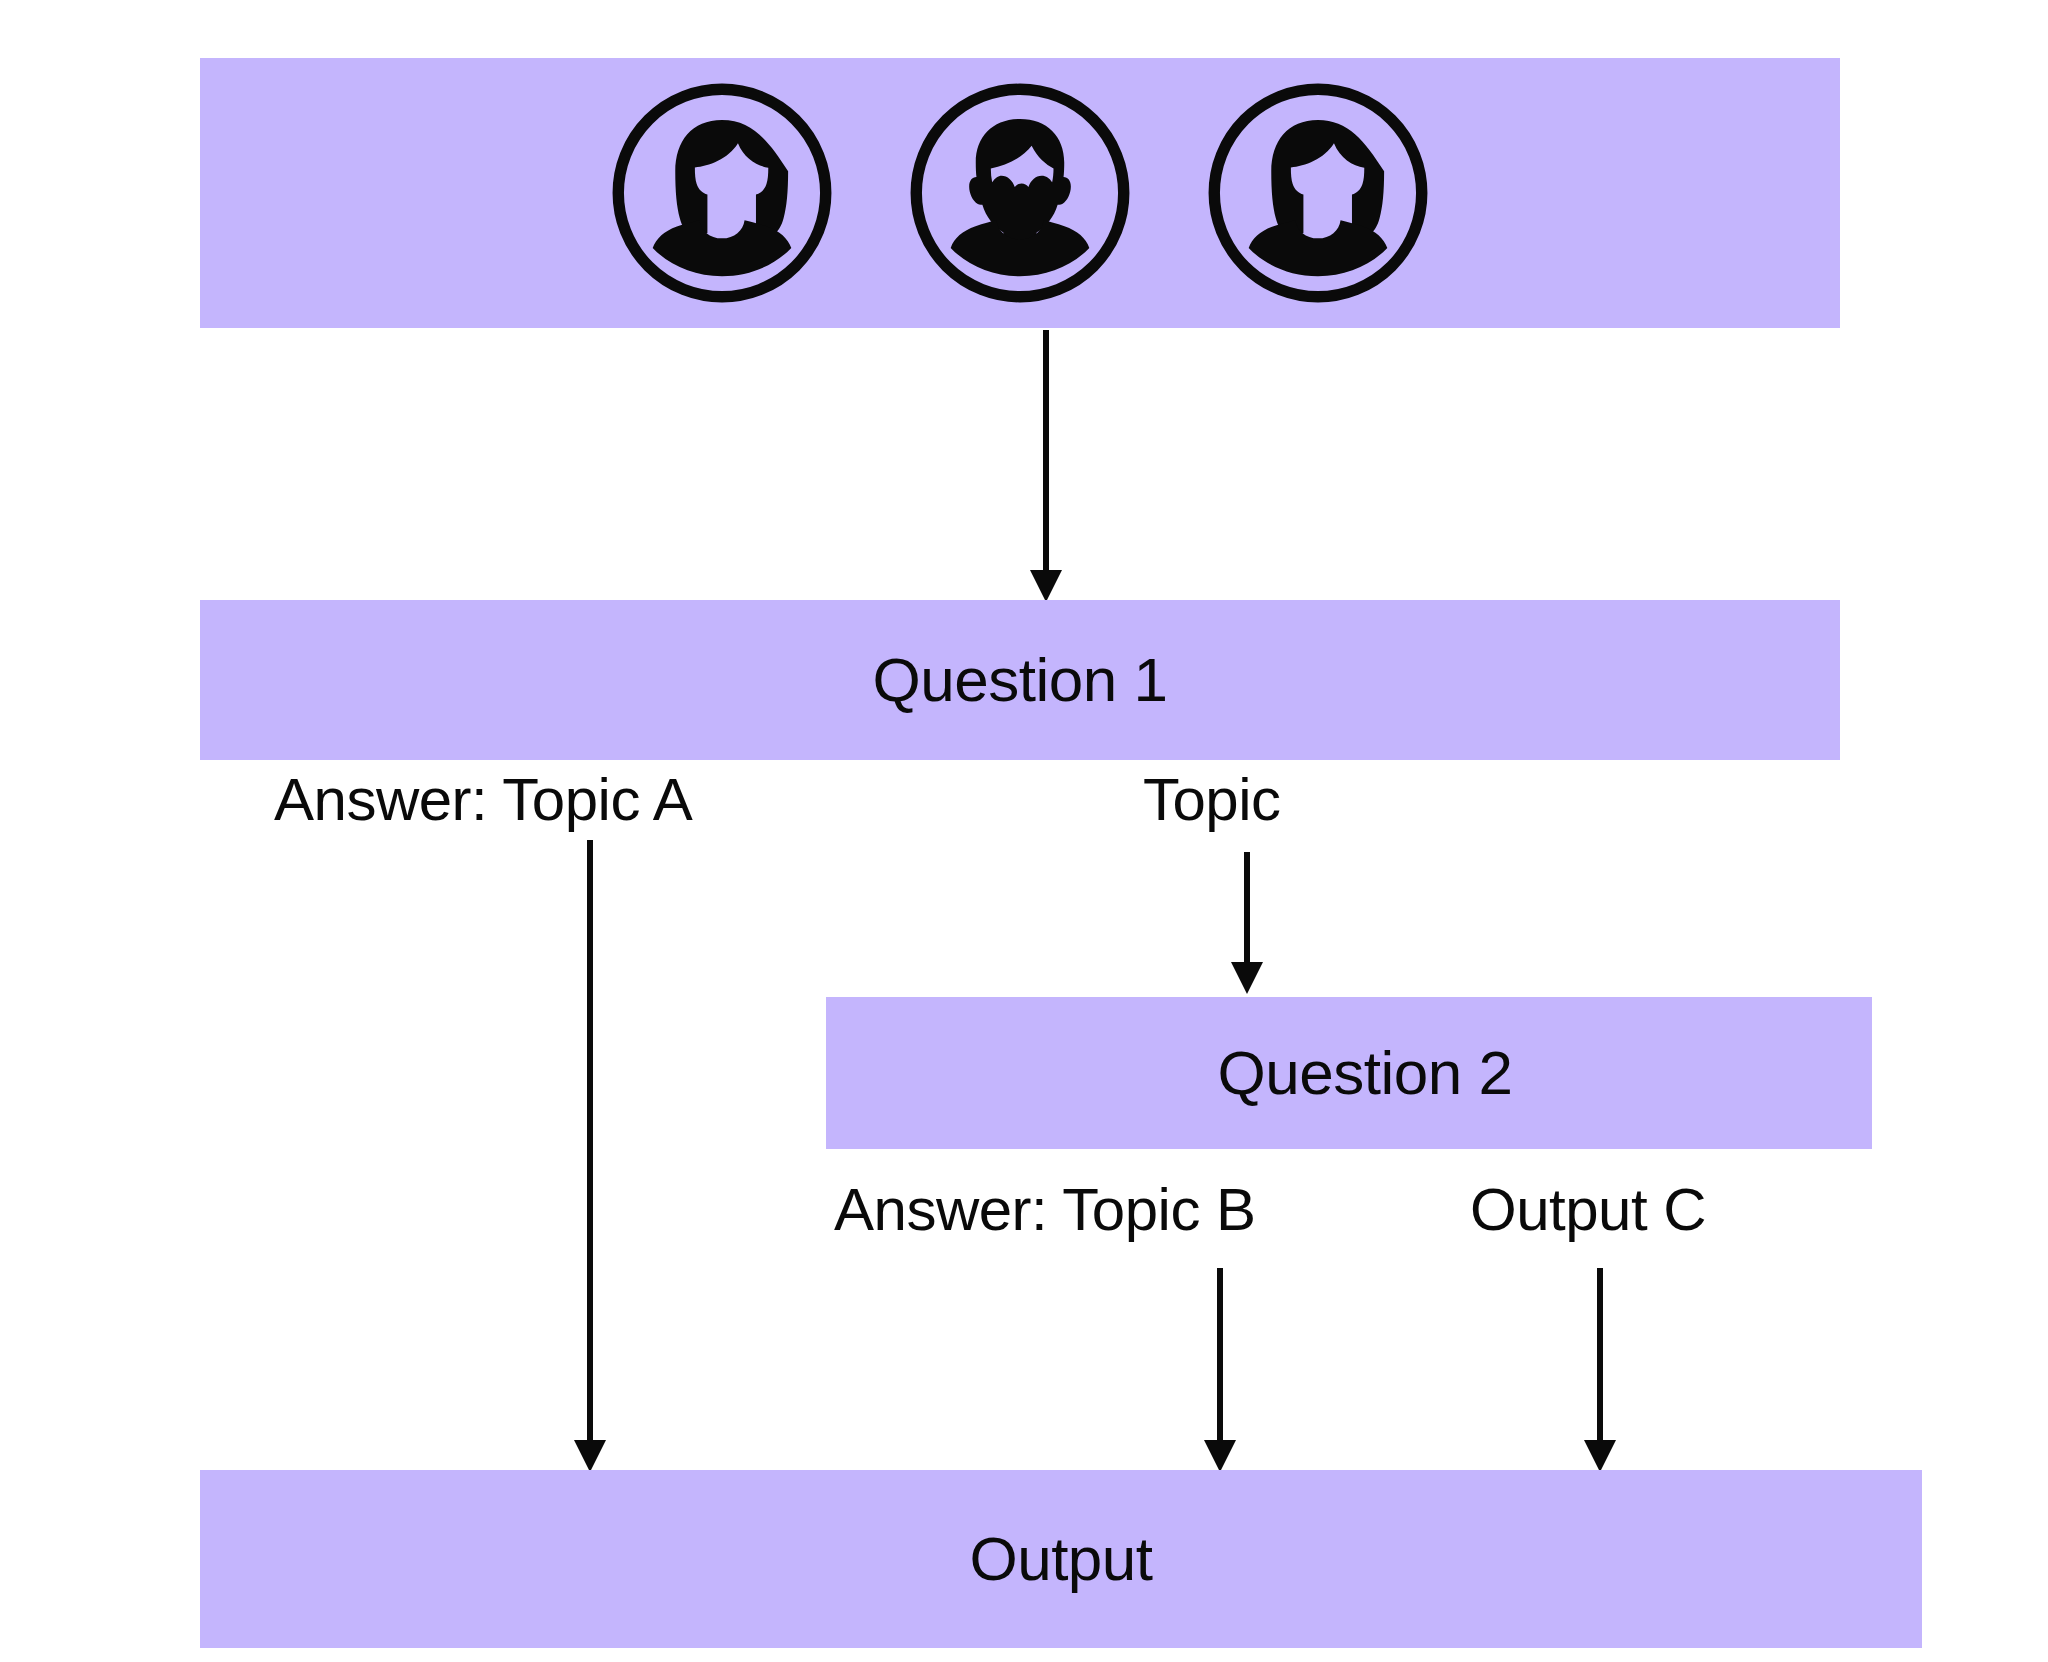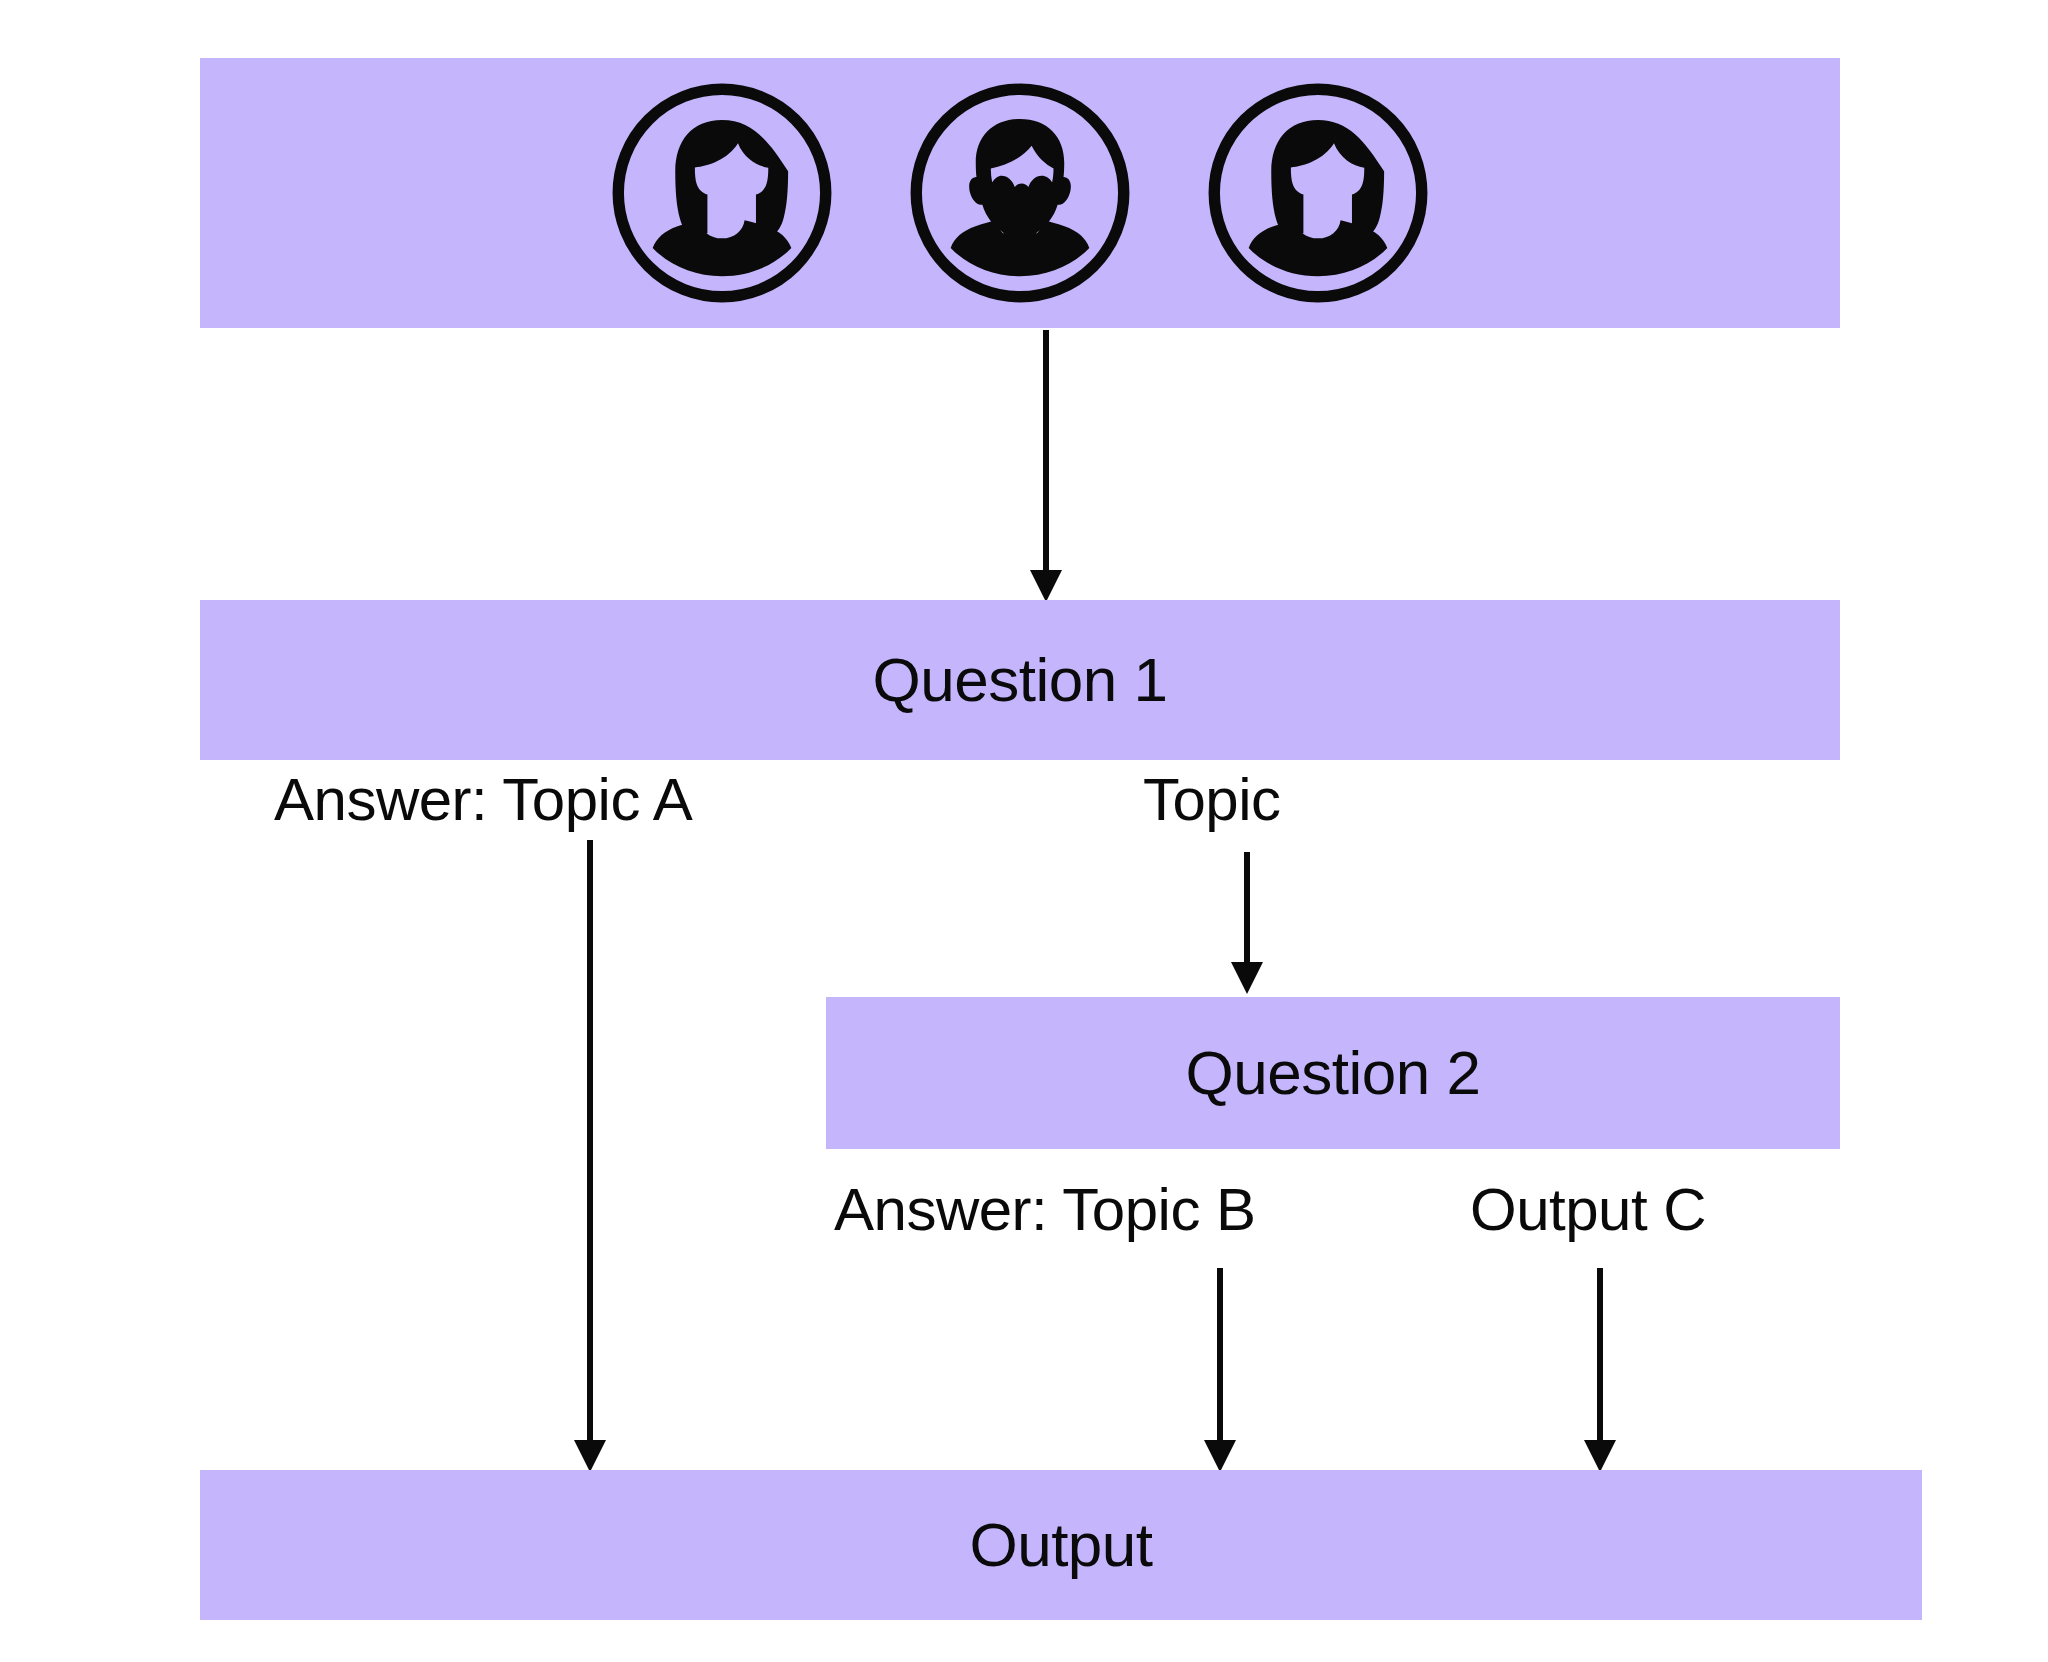--- a/index.html
+++ b/index.html
@@ -61,27 +61,28 @@
     top: 600px;
     width: 1640px;
     height: 160px;
   }
   
   #question2-band {
     left: 826px;
     top: 997px;
     width: 1014px;
     height: 152px;
+    padding-left: 32px;
   }
   
   #output-band {
     left: 200px;
     top: 1470px;
     width: 1722px;
-    height: 150px;
+    height: 178px;
   }
 
   
   .edge-label {
     position: absolute;
     font-family: "Liberation Sans", sans-serif;
     color: #0a0a0a;
     font-size: 60px;
     font-weight: 400;
     letter-spacing: -0.5px;

